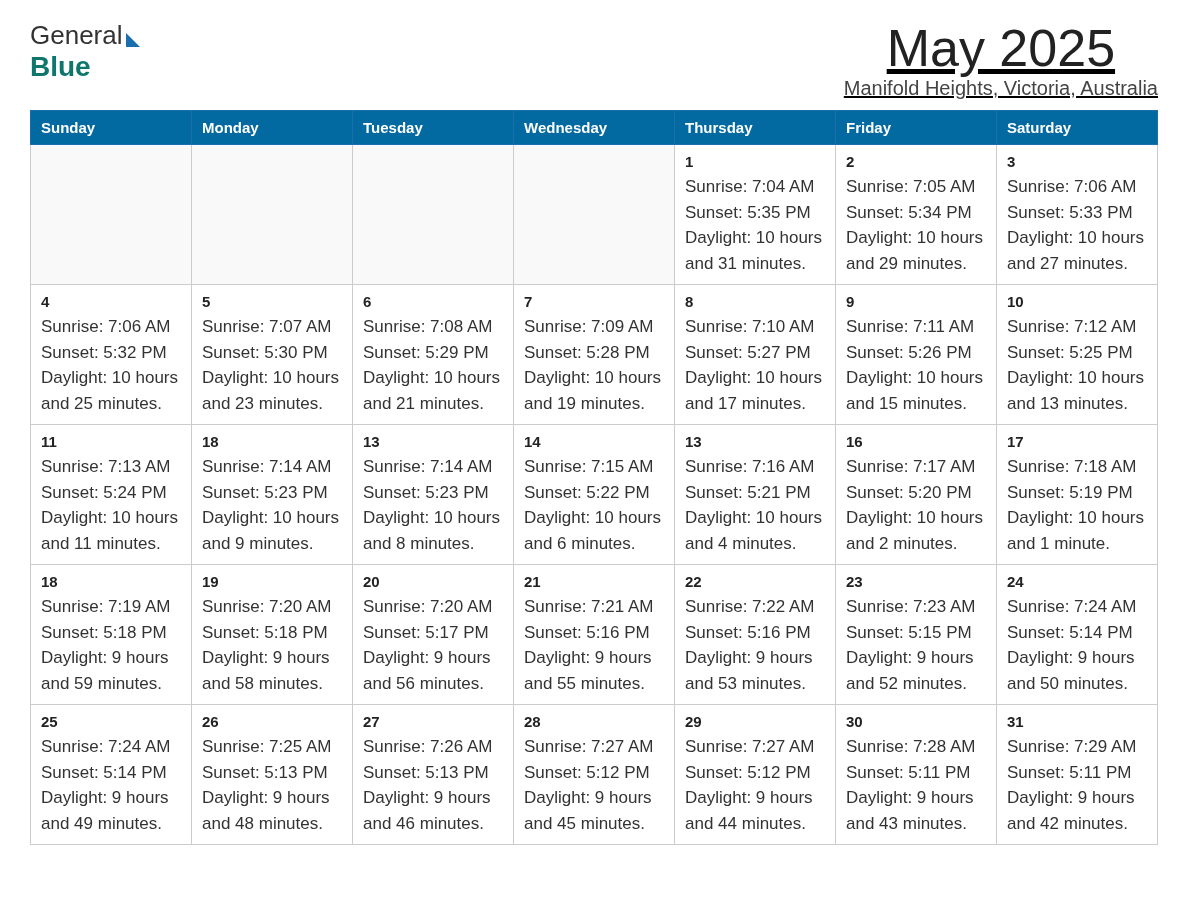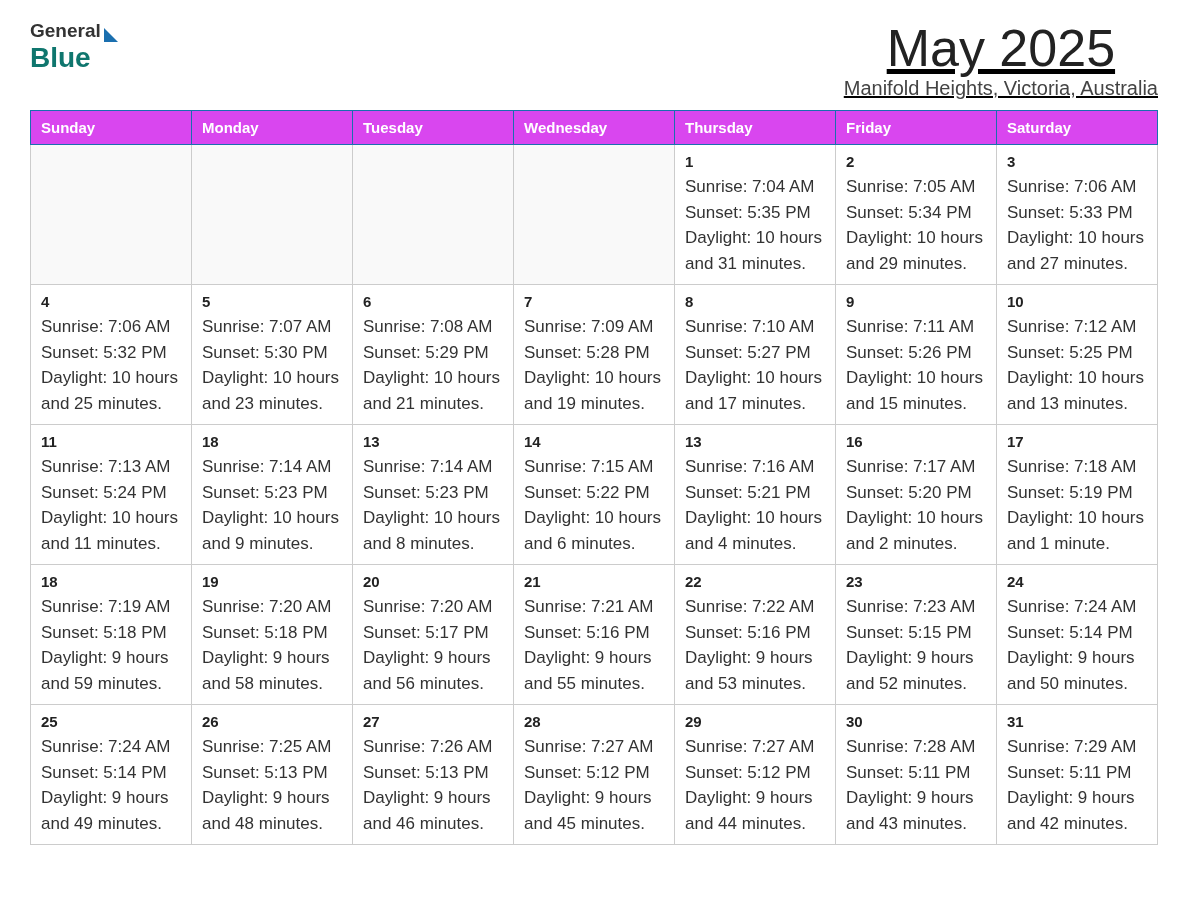--- a/index.html
+++ b/index.html
@@ -43,21 +43,21 @@
     .location-subtitle {
       font-size: 20px;
       color: #444;
     }
     .calendar {
       width: 100%;
       border-collapse: collapse;
       margin-top: 8px;
     }
     .calendar thead tr th {
-      background-color: #d946ef;
+      background-color: #0369a1;
       color: #fff;
       font-size: 15px;
       font-weight: bold;
       padding: 8px 10px;
       text-align: left;
       border: 1px solid #1a6faf;
     }
     .calendar tbody tr td {
       vertical-align: top;
       border: 1px solid #ccc;
@@ -84,21 +84,21 @@
     .row-divider td {
       border-top: 2px solid #1a6faf;
     }
   </style>
 </head>
 <body>
 
 <div class="header">
   <div class="logo-wrapper">
     <div class="logo-line1">
-      <span style="font-size:19px;font-weight:bold;color:#333;">General</span>
+      <span style="font-size:26px;font-weight:normal;color:#333;">General</span>
       <div style="width:0;height:0;border-left:14px solid #1a6faf;border-top:14px solid transparent;margin-left:3px;margin-top:8px;"></div>
     </div>
     <div class="logo-line2">Blue</div>
   </div>
   <div class="title-block">
     <div class="month-title">May 2025</div>
     <div class="location-subtitle">Manifold Heights, Victoria, Australia</div>
   </div>
 </div>
 

